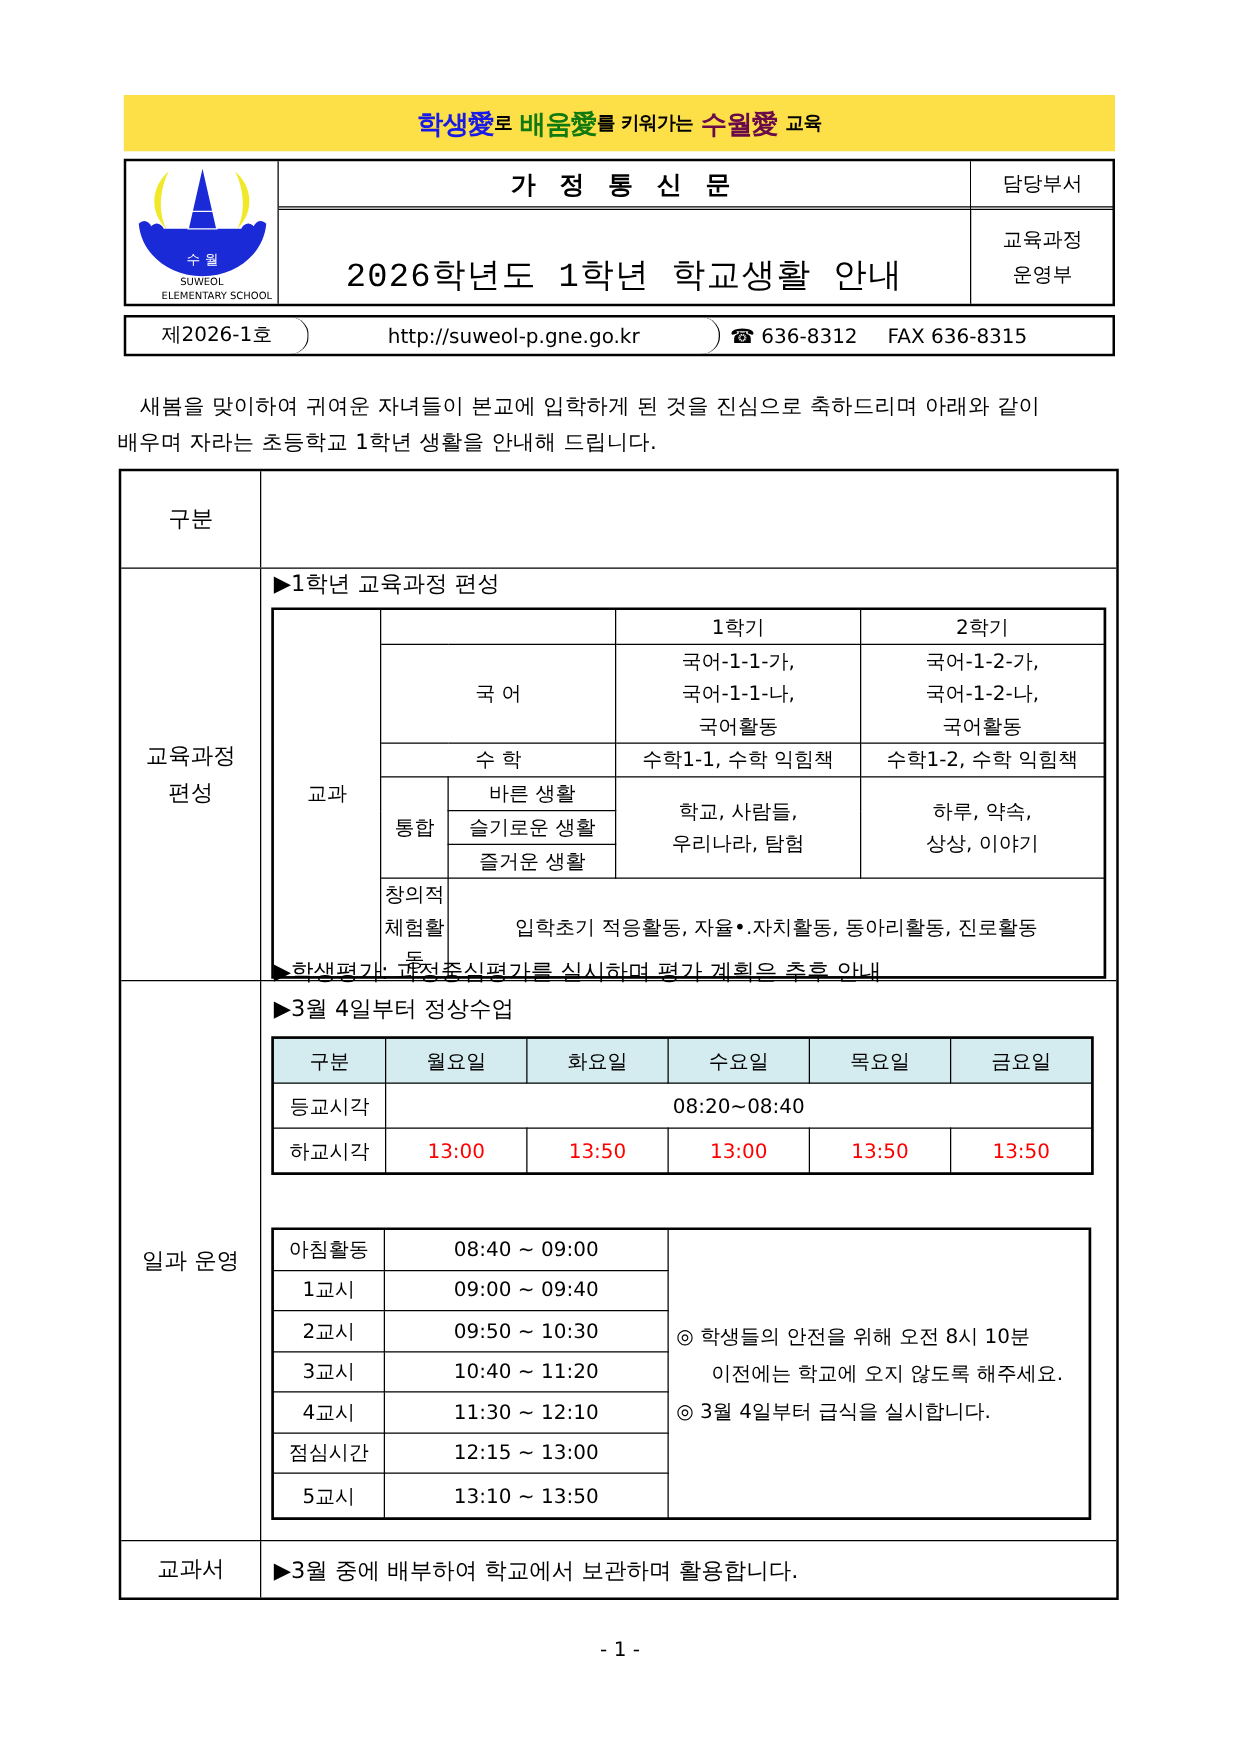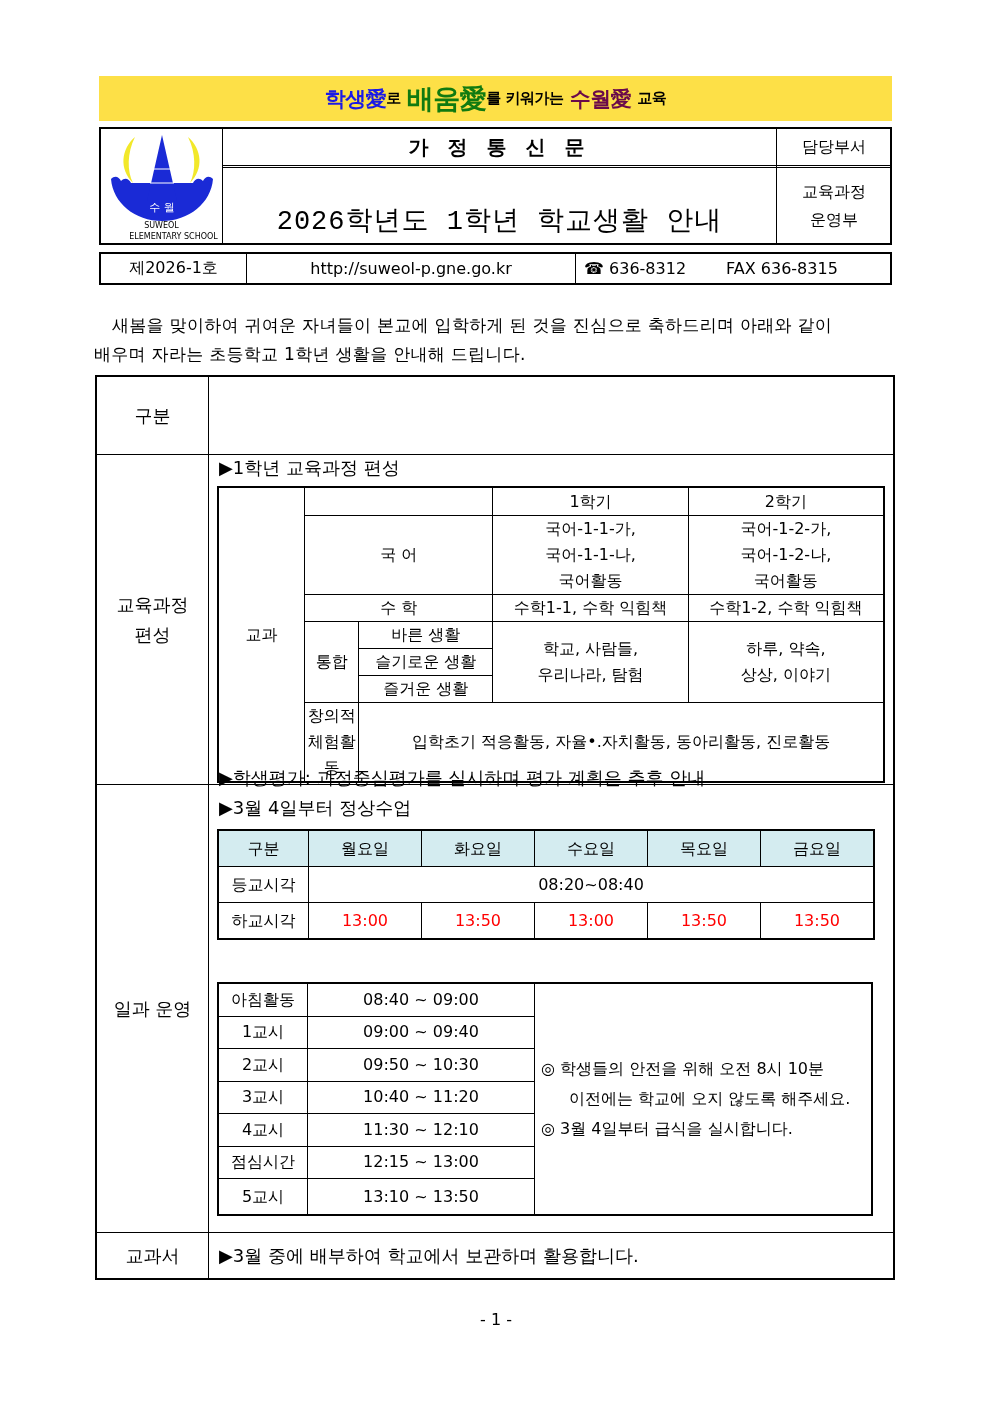--- a/index.html
+++ b/index.html
@@ -3,38 +3,38 @@
 <meta charset="utf-8">
 <style>
   html, body { margin:0; padding:0; background:#ffffff; }
   body { width:992px; height:1403px; position:relative; font-family:"DejaVu Sans", "Liberation Sans", sans-serif; color:#000; overflow:hidden; }
   .abs { position:absolute; }
 
   
   .slogan { left:99px; top:76px; width:793px; height:45px; background:#fde047; display:flex; align-items:center; justify-content:center; font-size:19px; font-weight:bold; letter-spacing:-0.5px; }
   .slogan .small { font-size:15px; color:#000; font-weight:bold; }
   .slogan .blue { color:#1a1ae6; font-size:21px; }
-  .slogan .green { color:#107a10; font-size:27px; }
+  .slogan .green { color:#107a10; font-size:21px; }
   .slogan .purple { color:#6a0a4a; font-size:21px; }
 
   
   .header { left:99px; top:127px; width:793px; height:118px; border:2px solid #000; box-sizing:border-box; }
   .logo-cell { position:absolute; left:0; top:0; width:121px; height:114px; border-right:1px solid #000; }
   .logo-cap { position:absolute; left:0; width:121px; text-align:center; font-size:8px; line-height:11px; }
   .title-top { position:absolute; left:122px; top:0; width:553px; height:36px; border-bottom:3px double #000; display:flex; align-items:center; justify-content:center; font-size:20px; font-weight:bold; letter-spacing:6px; }
   .title-main { position:absolute; left:122px; top:53px; width:553px; height:75px; display:flex; align-items:center; justify-content:center; font-family:Liberation Mono, monospace; font-size:27px; letter-spacing:1px; }
   .dept-top { position:absolute; left:675px; top:0; width:114px; height:36px; border-left:1px solid #000; border-bottom:3px double #000; display:flex; align-items:center; justify-content:center; font-size:16px; }
   .dept-main { position:absolute; left:675px; top:39px; width:114px; height:75px; border-left:1px solid #000; display:flex; flex-direction:column; align-items:center; justify-content:center; font-size:16px; line-height:28px; }
 
   
   .infobar { left:99px; top:252px; width:793px; height:33px; border:2px solid #000; box-sizing:border-box; display:flex; font-size:16px; }
-  .infobar > div { display:flex; align-items:center; justify-content:center; height:100%; }
+  .infobar > div { display:flex; align-items:center; justify-content:center; height:100%;border-radius:14px; }
   .infobar .no { width:145px; border-right:1px solid #000; }
   .infobar .url { width:328px; border-right:1px solid #000; }
-  .infobar .tel { flex:1; justify-content:flex-start; padding-left:8px; gap:40px; }
+  .infobar .tel { flex:1; justify-content:flex-start; padding-left:8px; gap:24px; }
 
   
   .intro { left:94px; top:311px; width:802px; font-size:17px; line-height:29px; text-align:justify; letter-spacing:0.3px; }
   .intro p { margin:0; text-indent:18px; }
 
   
   .maintable { left:95px; top:375px; width:800px; height:905px; border:2px solid #000; box-sizing:border-box; }
   .mt-row { position:absolute; left:0; width:796px; border-bottom:1px solid #000; }
   .mt-label { position:absolute; left:0; top:0; width:111px; height:100%; border-right:1px solid #000; display:flex; align-items:center; justify-content:center; text-align:center; font-size:18px; line-height:30px; }
   .mt-content { position:absolute; left:112px; top:0; right:0; height:100%; }

